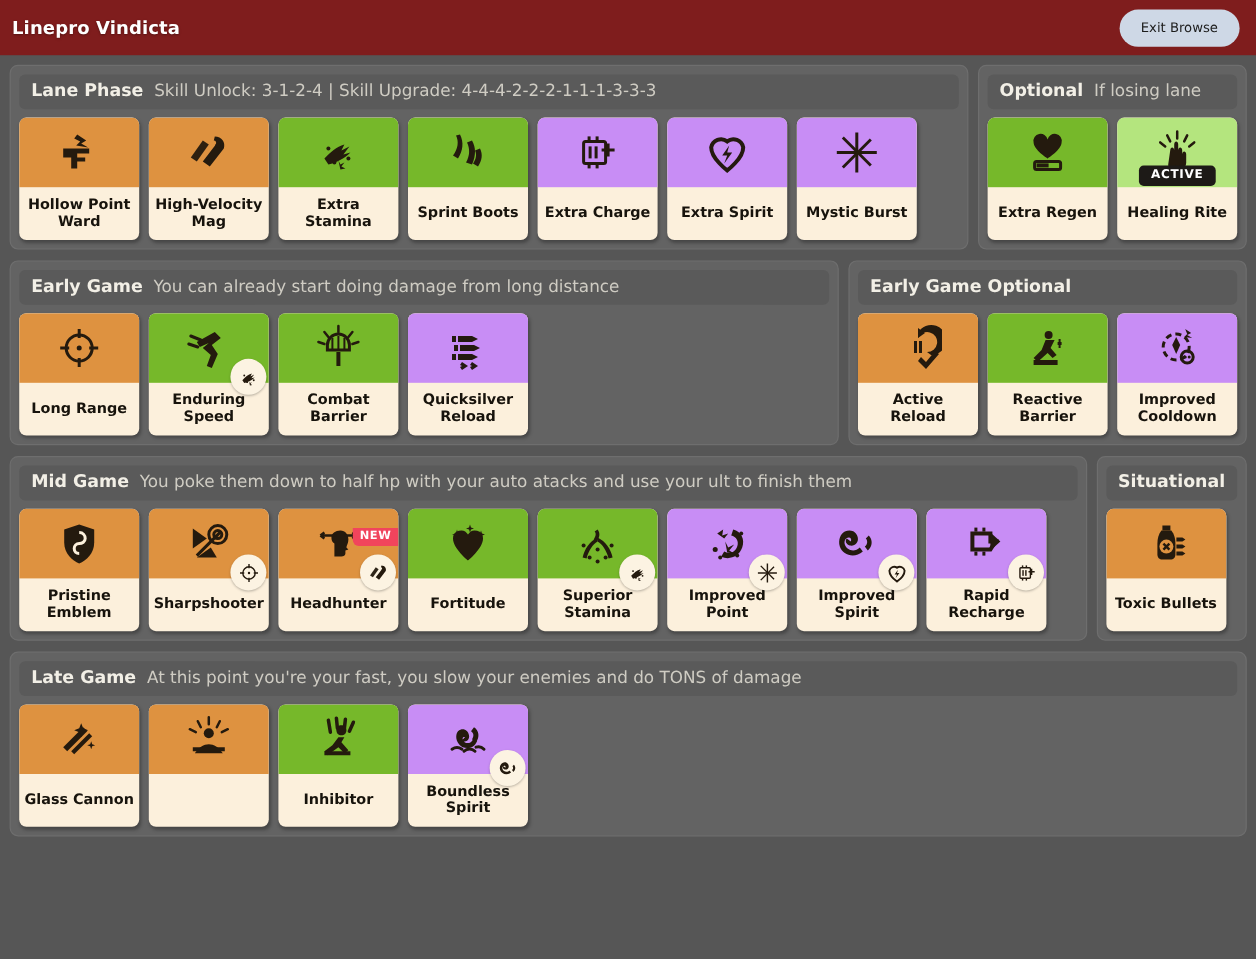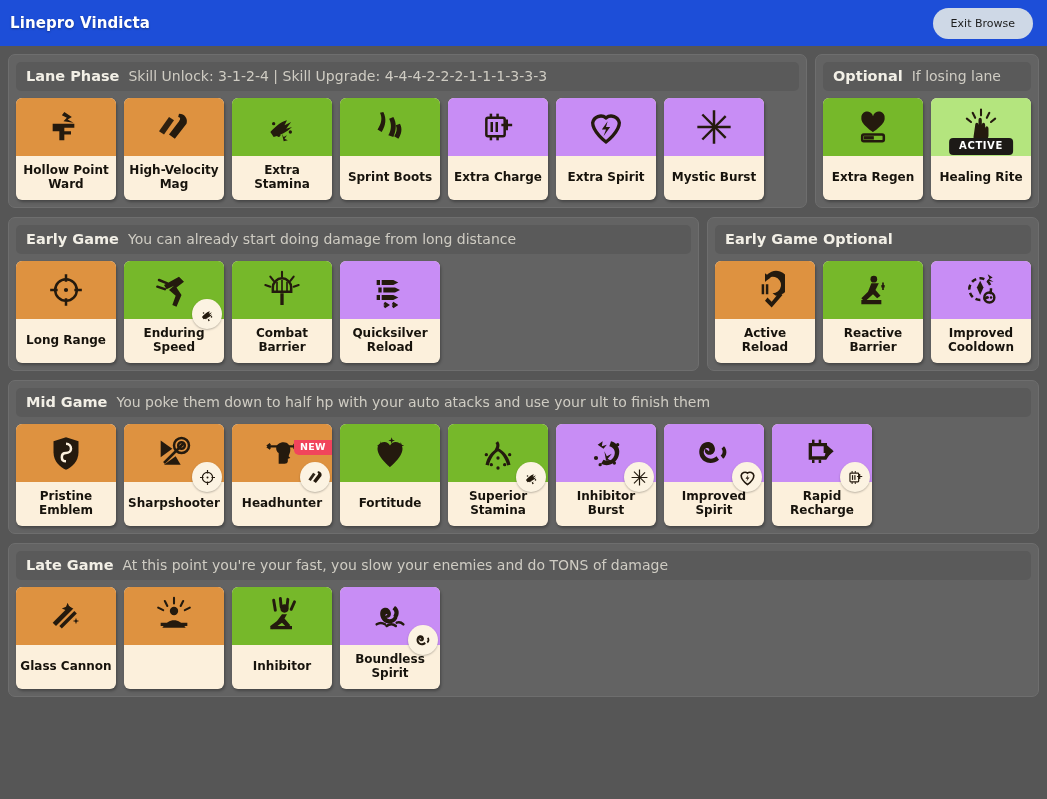--- a/index.html
+++ b/index.html
@@ -13,21 +13,21 @@
 
   body {
     background: #565656;
     font-family: "DejaVu Sans", "Liberation Sans", sans-serif;
     -webkit-font-smoothing: antialiased;
   }
 
   
   .titlebar {
     height: 46px;
-    background: #1d4ed8;
+    background: #7f1d1d;
     display: flex;
     align-items: center;
     padding: 0 14px 0 10px;
     position: relative;
   }
   .titlebar-name {
     color: #ffffff;
     font-size: 15px;
     font-weight: bold;
     letter-spacing: .1px;
@@ -521,21 +521,21 @@
               </svg>
               <span class="badge-req">
                 <svg viewBox="0 0 48 48" width="40" height="40" fill="#241a0e">
                   <path d="M22.5 4h3v40h-3z"></path>
                   <path d="M4 22.5h40v3H4z"></path>
                   <path d="M9 10l2-2 28 28-2 2z"></path>
                   <path d="M37 10l2 2-28 28-2-2z"></path>
                 </svg>
               </span>
             </div>
-            <div class="card-label">Inhibitor Burst</div>
+            <div class="card-label">Improved Point</div>
           </div>
           <div class="card">
             <div class="card-art art-purple">
               <svg viewBox="0 0 48 48" width="40" height="40" fill="#241a0e">
                 <path d="M12 12c6-3 12 0 13 6 1 5-3 9-8 8-4-1-5-5-3-7l4 3c1-2 0-4-2-4-3 0-5 3-4 7 2 6 10 8 15 3l3 4c-8 7-20 4-23-5-2-7 1-13 5-15z"></path>
                 <path d="M36 16c4 4 4 11-1 15l-3-4c3-2 3-6 1-8z"></path>
               </svg>
               <span class="badge-req">
                 <svg viewBox="0 0 48 48" width="40" height="40" fill="#241a0e">
                   <path d="M24 42S8 30 8 19A10 10 0 0124 13 10 10 0 0140 19c0 11-16 23-16 23z" fill="none" stroke="#241a0e" stroke-width="4"></path>
@@ -565,20 +565,39 @@
                   <rect x="22" y="8" width="3" height="4"></rect>
                   <rect x="14" y="36" width="3" height="4"></rect>
                   <rect x="22" y="36" width="3" height="4"></rect>
                 </svg>
               </span>
             </div>
             <div class="card-label">Rapid Recharge</div>
           </div>
         </div>
       </div>
+      <div class="panel shrink">
+        <div class="sec-head">
+          <span class="sec-title">Situational</span>
+        </div>
+        <div class="cards">
+          <div class="card">
+            <div class="card-art art-orange">
+              <svg viewBox="0 0 48 48" width="40" height="40" fill="#241a0e">
+                <path d="M20 6h8v5h-8z"></path>
+                <path d="M19 11h10c3 4 4 8 4 13v11c0 3-2 5-5 5h-8c-3 0-5-2-5-5V24c0-5 1-9 4-13z"></path>
+                <circle cx="24" cy="27" r="7" fill="#de9240"></circle>
+                <path d="M21 24l6 6M27 24l-6 6" stroke="#241a0e" stroke-width="2.5"></path>
+                <path d="M34 18h6l3 2-3 2h-6zM34 25h6l3 2-3 2h-6zM34 32h6l3 2-3 2h-6z"></path>
+              </svg>
+            </div>
+            <div class="card-label">Toxic Bullets</div>
+          </div>
+        </div>
+      </div>
     </div>
     <div class="row">
       <div class="panel grow">
         <div class="sec-head">
           <span class="sec-title">Late Game</span>
           <span class="sec-sub">At this point you're your fast, you slow your enemies and do TONS of damage</span>
         </div>
         <div class="cards">
           <div class="card">
             <div class="card-art art-orange">

